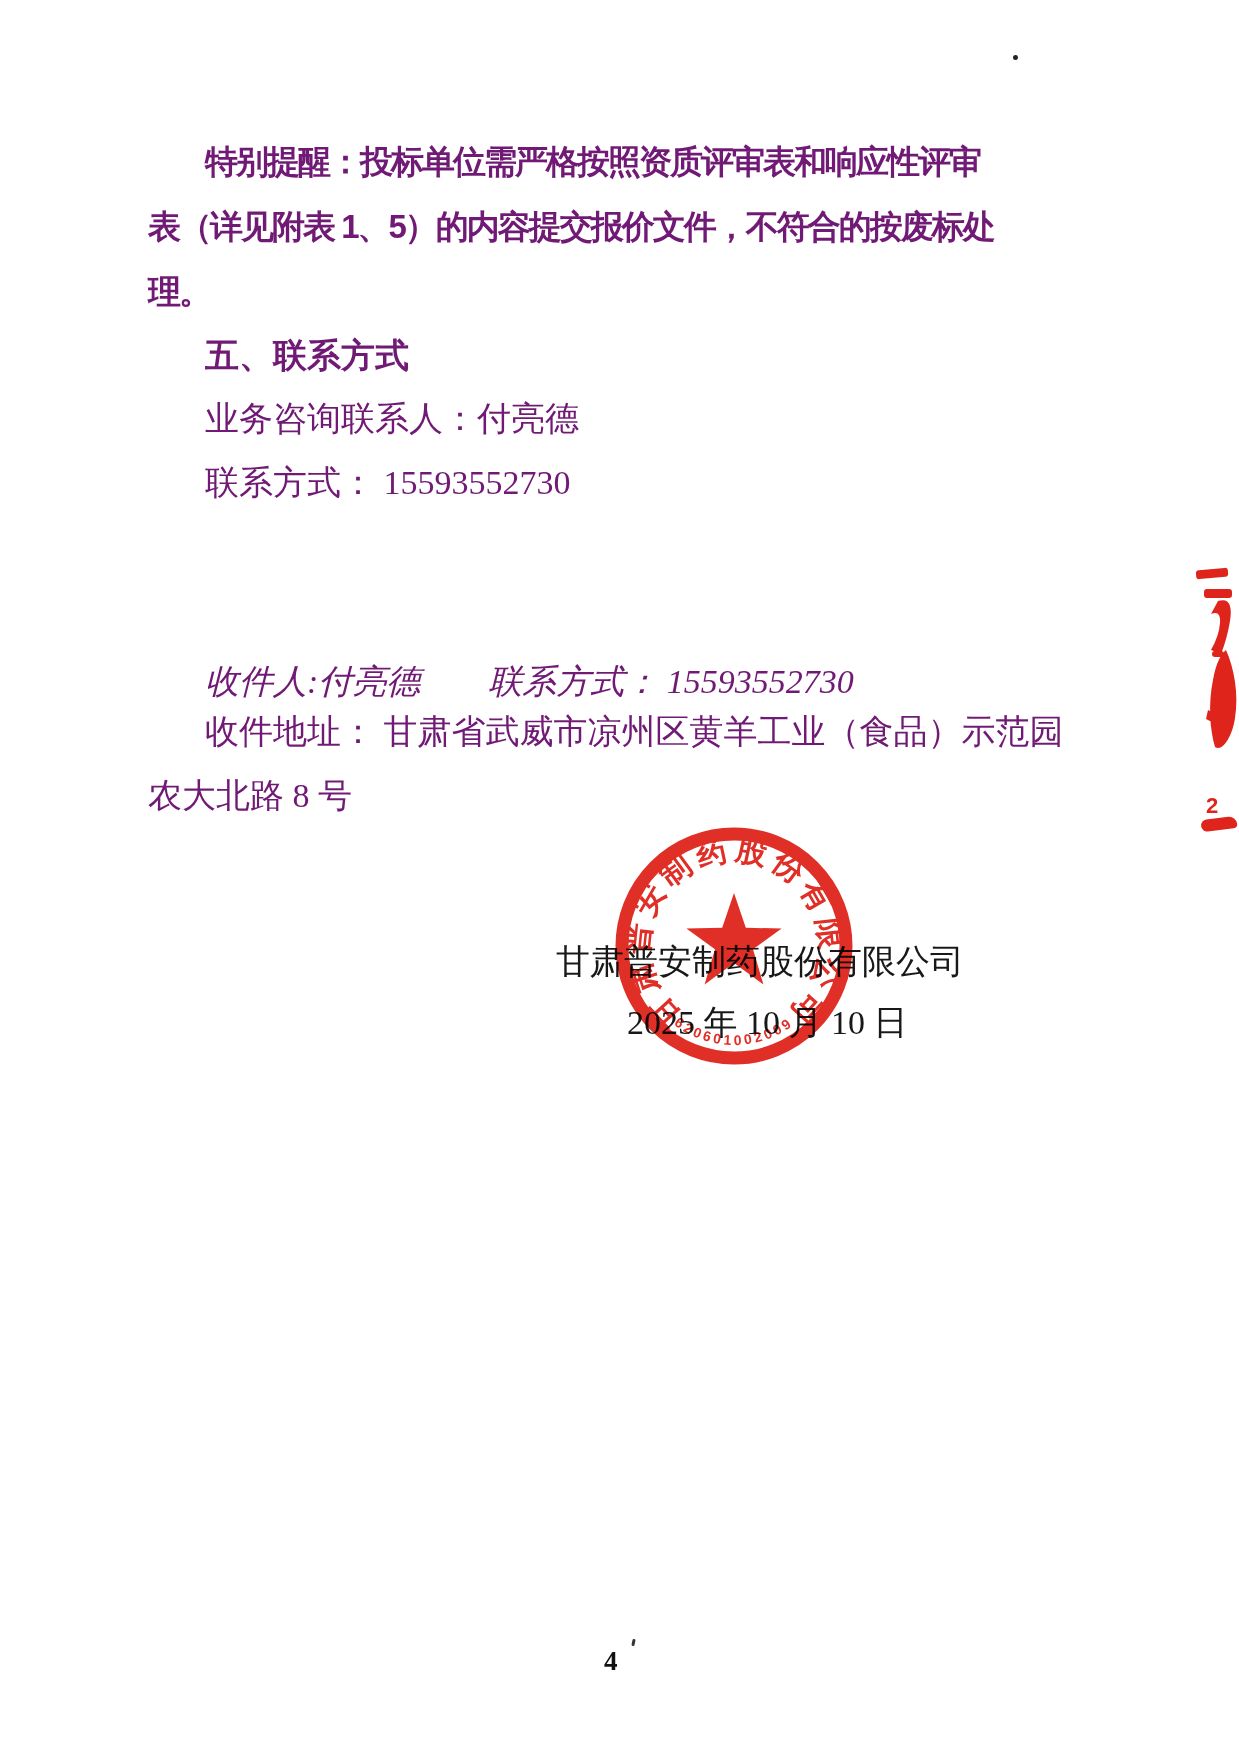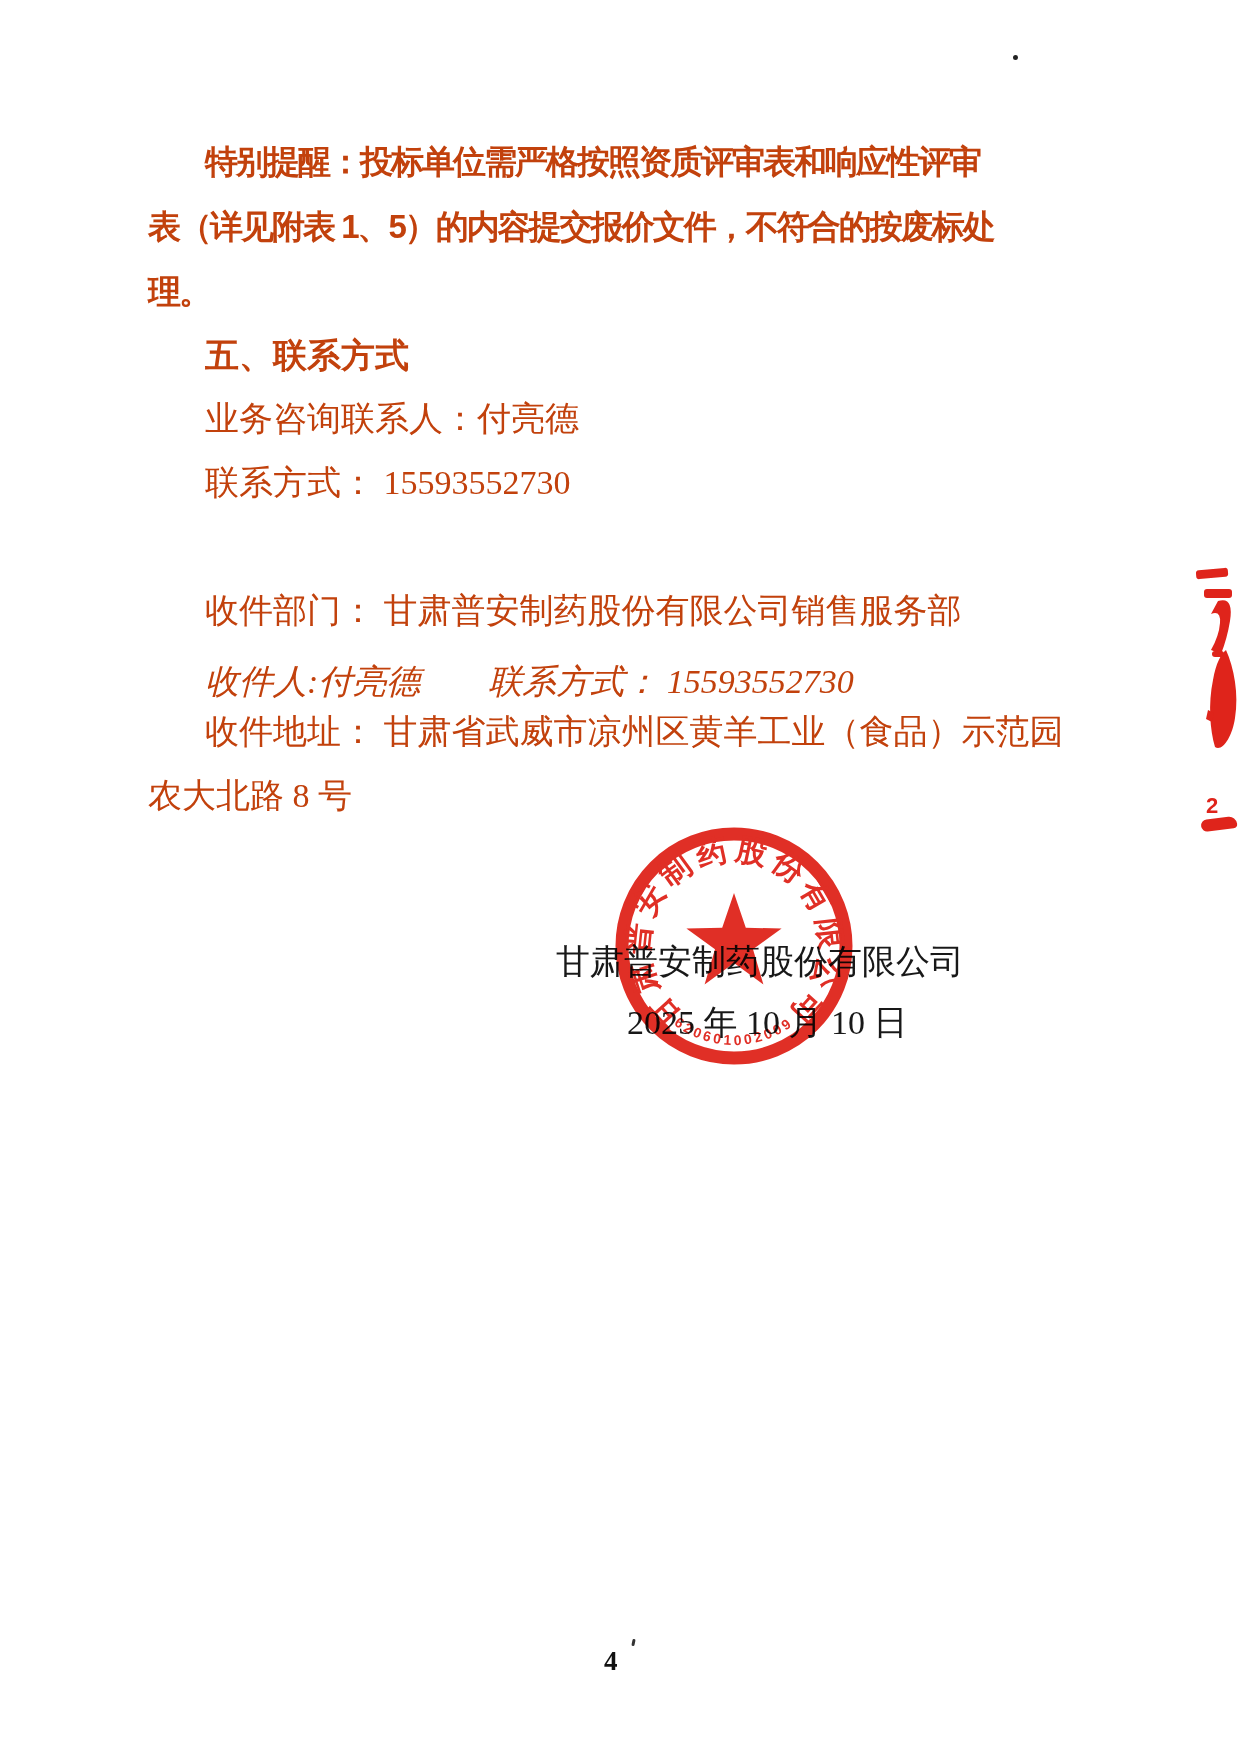--- a/index.html
+++ b/index.html
@@ -10,21 +10,21 @@
     overflow:hidden;
     font-family:"Liberation Serif", serif;
     color:#151515;
   }
   .line{
     position:absolute;
     white-space:pre;
     font-size:34px;
     line-height:44px;
     letter-spacing:0px;
-    color:#c2410c;
+    color:#701a75;
   }
   .bold{
     font-weight:700;
     font-family:"Liberation Sans", sans-serif;
     letter-spacing:-2px;
     font-size:33px;
   }
   .heading{
     font-weight:700;
     font-family:"Liberation Sans", sans-serif;
@@ -96,21 +96,20 @@
 <div class="page">
 
   <div class="line bold" style="left:205px;top:140px;">特别提醒：投标单位需严格按照资质评审表和响应性评审</div>
   <div class="line bold" style="left:148px;top:205px;">表（详见附表 1、5）的内容提交报价文件，不符合的按废标处</div>
   <div class="line bold" style="left:148px;top:270px;">理。</div>
 
   <div class="line heading" style="left:205px;top:333px;">五、联系方式</div>
   <div class="line" style="left:205px;top:397px;">业务咨询联系人：付亮德</div>
   <div class="line" style="left:205px;top:461px;">联系方式： 15593552730</div>
 
-  <div class="line" style="left:205px;top:589px;">收件部门： 甘肃普安制药股份有限公司销售服务部</div>
   <div class="line" style="left:205px;top:660px;font-style:italic;">收件人:付亮德　　联系方式： 15593552730</div>
   <div class="line" style="left:205px;top:710px;">收件地址： 甘肃省武威市凉州区黄羊工业（食品）示范园</div>
   <div class="line" style="left:148px;top:774px;">农大北路 8 号</div>
 
   <div class="seal-wrap">
     <svg width="248" height="252" viewBox="0 0 248 252">
       <defs>
         <path id="ringPath" d="M 81 200.5 A 86 86 0 1 1 167 200.5" fill="none"></path>
         <path id="codePath" d="M 54 196 A 99 99 0 0 0 194 196" fill="none"></path>
       </defs>

